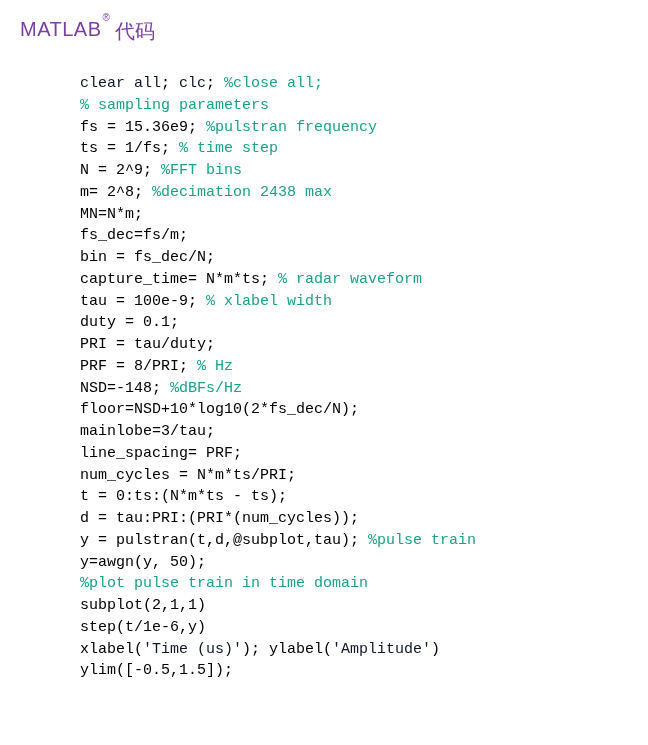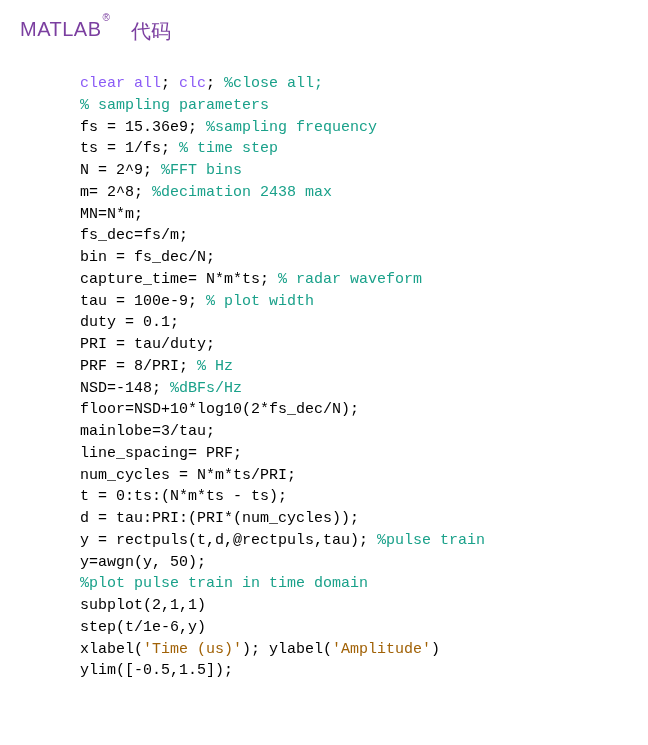--- a/index.html
+++ b/index.html
@@ -22,63 +22,63 @@
     position: relative;
     letter-spacing: 0.5px;
   }
   .title-reg {
     position: relative;
     top: -6px;
     font-size: 10px;
     margin: 0 3px 0 1px;
   }
   .title-sub {
-    margin-left: 18px;
+    margin-left: 2px;
   }
   pre.code {
     margin: 0 0 0 60px;
     font-family: "Courier New", Courier, monospace;
     font-size: 15px;
     line-height: 1.45;
     color: #000000;
     white-space: pre;
   }
-  .kw  { color: #8b5cf6; }   
+  .kw  { color: #0f172a; }   
   .cm  { color: #1aa18a; text-align: center; }   
-  .str { color: #a16207; }   
+  .str { color: #0f172a; }   
 </style>
 </head>
 <body>
 
 <div class="title-row">
   <span class="title-main">MATLAB</span>
   <span class="title-reg">®</span>
   <span class="title-sub">代码</span>
 </div>
 
 <pre class="code"><span class="kw">clear</span> <span class="kw">all</span>; <span class="kw">clc</span>; <span class="cm">%close all;</span>
 <span class="cm">% sampling parameters</span>
-<span>fs = 15.36e9; </span><span class="cm">%sampling frequency</span>
+<span>fs = 15.36e9; </span><span class="cm">%pulstran frequency</span>
 <span>ts = 1/fs; </span><span class="cm">% time step</span>
 <span>N = 2^9; </span><span class="cm">%FFT bins</span>
 <span>m= 2^8; </span><span class="cm">%decimation 2438 max</span>
 <span>MN=N*m;</span>
 <span>fs_dec=fs/m;</span>
 <span>bin = fs_dec/N;</span>
 <span>capture_time= N*m*ts; </span><span class="cm">% radar waveform</span>
-<span>tau = 100e-9; </span><span class="cm">% plot width</span>
+<span>tau = 100e-9; </span><span class="cm">% xlabel width</span>
 <span>duty = 0.1;</span>
 <span>PRI = tau/duty;</span>
 <span>PRF = 8/PRI; </span><span class="cm">% Hz</span>
 <span>NSD=-148; </span><span class="cm">%dBFs/Hz</span>
 <span>floor=NSD+10*log10(2*fs_dec/N);</span>
 <span>mainlobe=3/tau;</span>
 <span>line_spacing= PRF;</span>
 <span>num_cycles = N*m*ts/PRI;</span>
 <span>t = 0:ts:(N*m*ts - ts);</span>
 <span>d = tau:PRI:(PRI*(num_cycles));</span>
-<span>y = rectpuls(t,d,@rectpuls,tau); </span><span class="cm">%pulse train</span>
+<span>y = pulstran(t,d,@subplot,tau); </span><span class="cm">%pulse train</span>
 <span>y=awgn(y, 50);</span>
 <span class="cm">%plot pulse train in time domain</span>
 <span>subplot(2,1,1)</span>
 <span>step(t/1e-6,y)</span>
 <span>xlabel(</span><span class="str">'Time (us)'</span><span>); ylabel(</span><span class="str">'Amplitude'</span><span>)</span>
 <span>ylim([-0.5,1.5]);</span></pre>
 
 </body></html>

